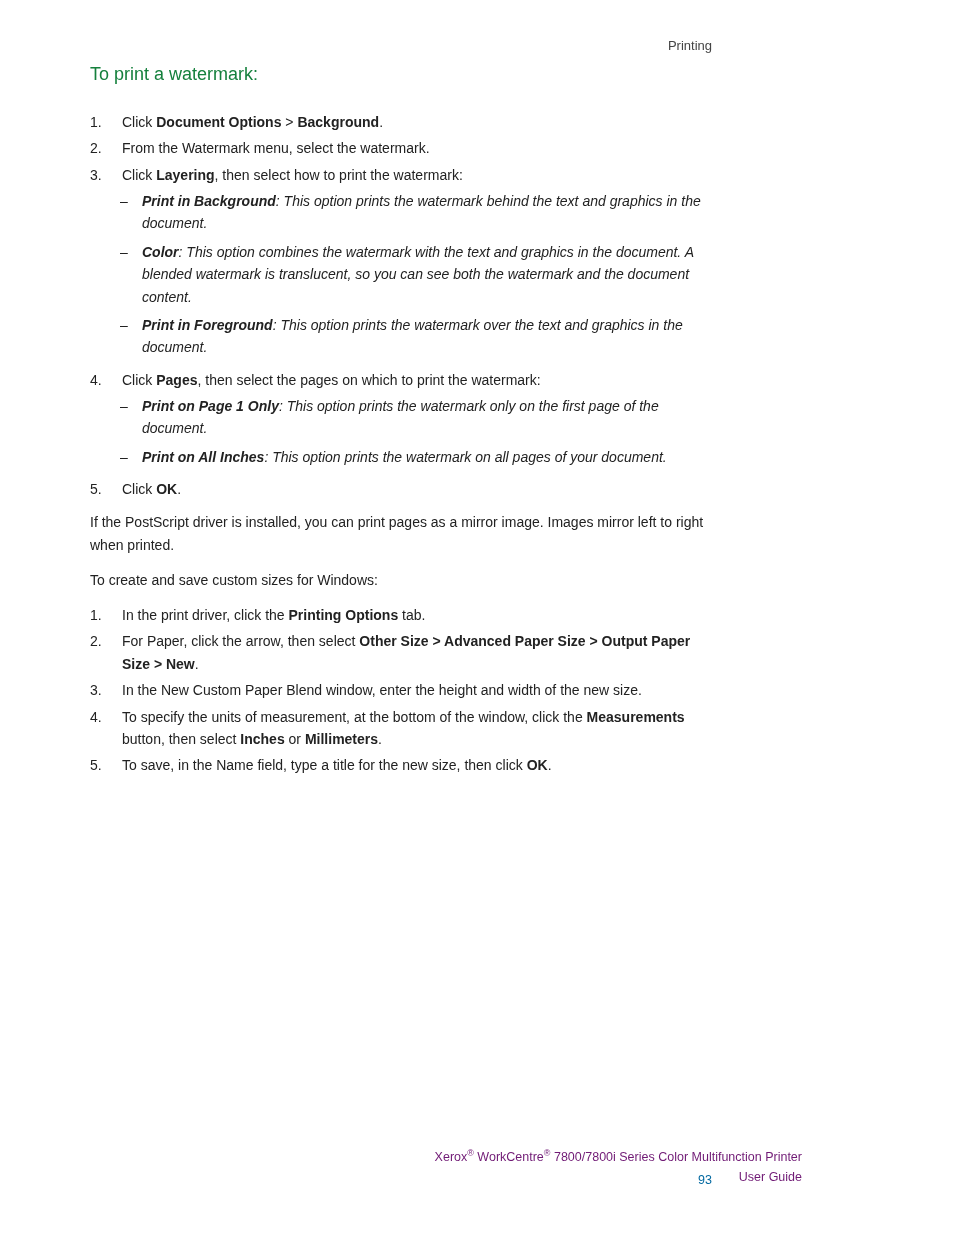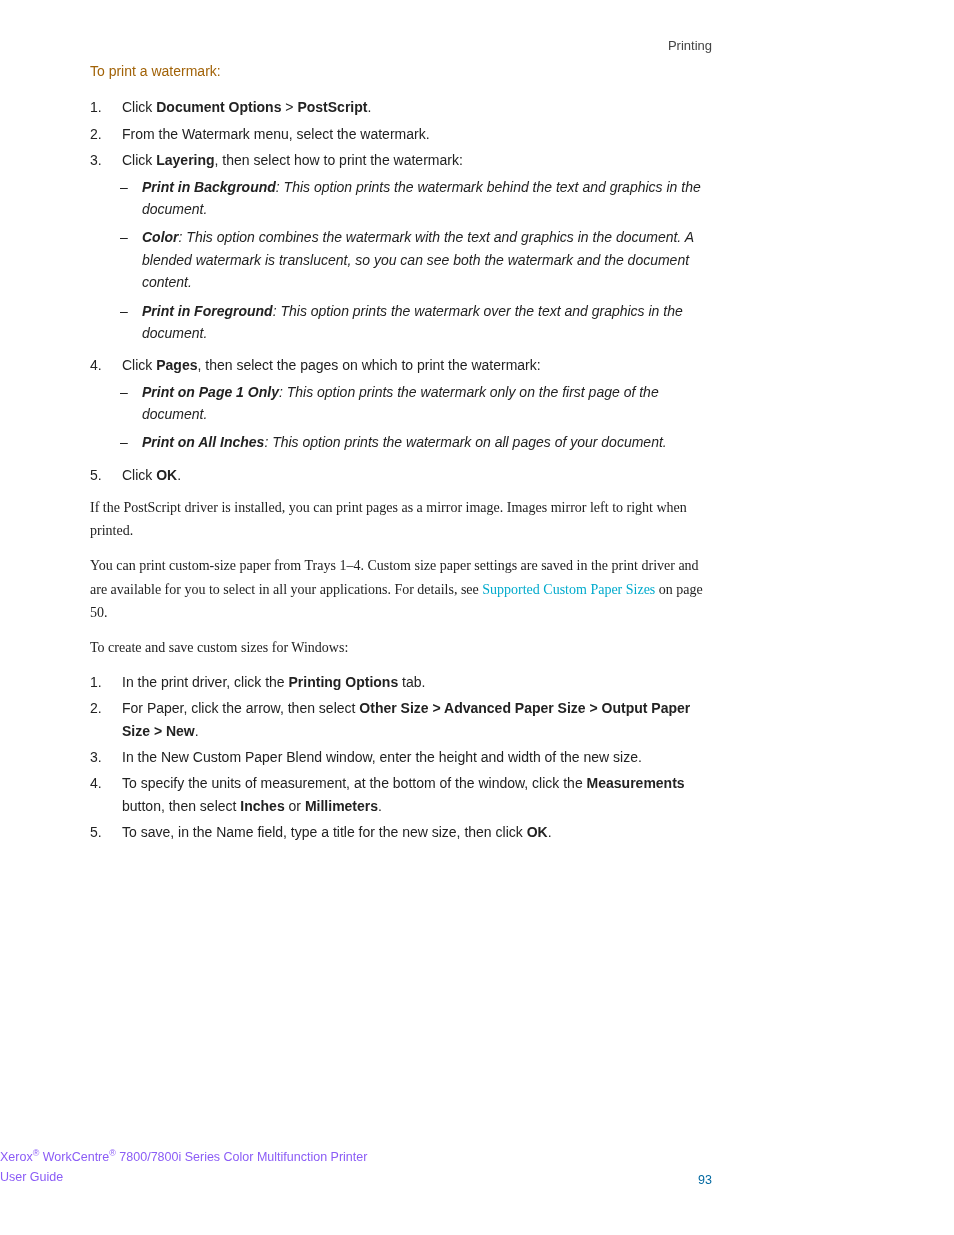--- a/index.html
+++ b/index.html
@@ -19,24 +19,24 @@
       position: relative;
     }
     .header-label {
       position: absolute;
       top: 38px;
       right: 90px;
       font-size: 13px;
       color: #444;
     }
     .intro-text {
-      font-size: 14px;
-      line-height: 1.6;
-      margin-bottom: 14px;
-      color: #a16207;
+      font-size: 18px;
+      line-height: 1.6;
+      margin-bottom: 22px;
+      color: #15803d;
     }
     .numbered-list {
       list-style: none;
       margin: 0 0 10px 0;
       padding: 0;
     }
     .numbered-list > li {
       display: flex;
       align-items: flex-start;
       margin-bottom: 4px;
@@ -76,35 +76,34 @@
       font-size: 22px;
       font-weight: normal;
       color: #00aacc;
       margin: 28px 0 14px 0;
     }
     .section-paragraph {
       font-size: 14px;
       line-height: 1.65;
       margin-bottom: 12px;
       color: #222;
-      font-family: Liberation Serif, serif;
     }
     .link-text {
       color: #00aacc;
       text-decoration: none;
     }
     .bold { font-weight: bold; }
     .footer {
       position: absolute;
       bottom: 48px;
       left: 0;
       right: 0;
-      text-align: left;
+      text-align: right;
       font-size: 12.5px;
-      color: #8b5cf6;
+      color: #701a75;
       line-height: 1.6;
     }
     .footer-page-num {
       position: absolute;
       bottom: 48px;
       right: 90px;
       font-size: 12.5px;
       color: #0369a1;
     }
     sup { font-size: 9px; vertical-align: super; }
@@ -116,21 +115,21 @@
 
   <div class="header-label">Printing</div>
 
   <p class="intro-text">To print a watermark:</p>
 
   <ol class="numbered-list">
 
     <li>
       <span class="num">1.</span>
       <span class="list-content">
-        Click <span class="bold">Document Options</span> &gt; <span class="bold">PostScript</span>.
+        Click <span class="bold">Document Options</span> &gt; <span class="bold">Background</span>.
       </span>
     </li>
 
     <li>
       <span class="num">2.</span>
       <span class="list-content">From the Watermark menu, select the watermark.</span>
     </li>
 
     <li>
       <span class="num">3.</span>
@@ -183,23 +182,20 @@
     <li>
       <span class="num">5.</span>
       <span class="list-content">
         Click <span class="bold">OK</span>.
       </span>
     </li>
   </ol>
 
   <p class="section-paragraph">If the PostScript driver is installed, you can print pages as a mirror image. Images mirror left to right when printed.</p>
 
-  <p class="section-paragraph">
-    You can print custom-size paper from Trays 1–4. Custom size paper settings are saved in the print driver and are available for you to select in all your applications. For details, see <a class="link-text" href="#">Supported Custom Paper Sizes</a> on page 50.
-  </p>
   <p class="section-paragraph">To create and save custom sizes for Windows:</p>
 
   <ol class="numbered-list">
     <li>
       <span class="num">1.</span>
       <span class="list-content">
         In the print driver, click the <span class="bold">Printing Options</span> tab.
       </span>
     </li>
     <li>

